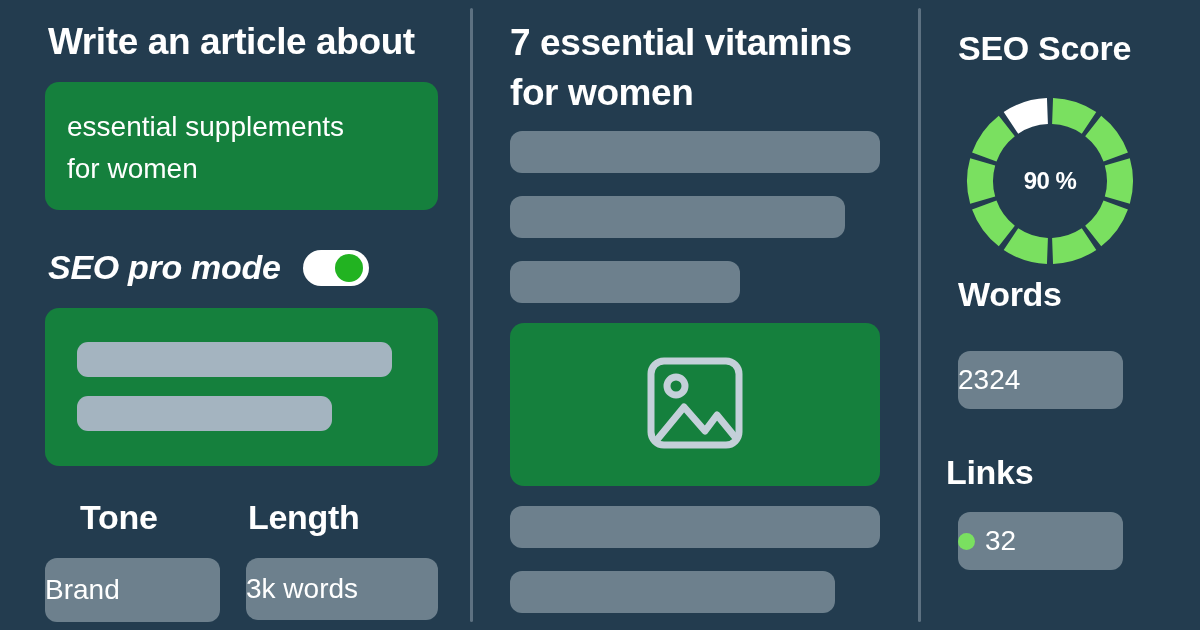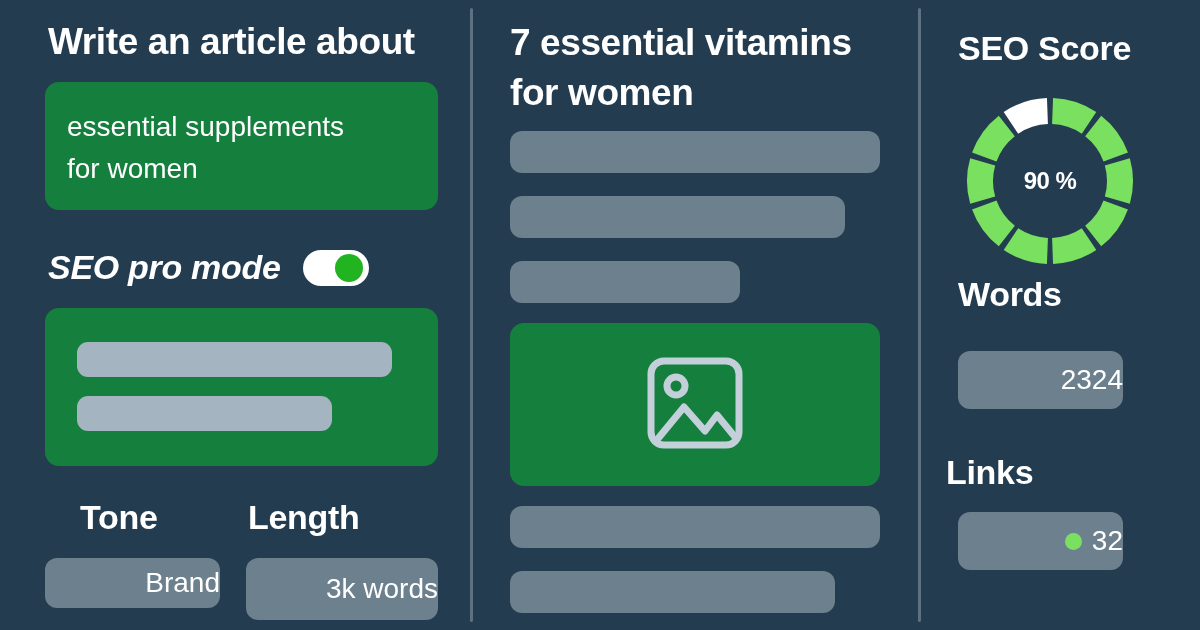--- a/index.html
+++ b/index.html
@@ -69,21 +69,21 @@
   
   .card {
     background: #15803d;
     border-radius: 14px;
   }
   .chip {
     background: #6d808d;
     border-radius: 12px;
     display: flex;
     align-items: center;
-    justify-content: flex-end;
+    justify-content: flex-start;
     gap: 10px;
     font-size: 28px;
     color: #ffffff;
   }
   .skeleton-bar {
     background: #6d808d;
     border-radius: 12px;
   }
   .skeleton-bar-light {
     background: #a4b4c0;
@@ -116,21 +116,21 @@
     border-radius: 50%;
     background: #22b321;
   }
 
   #pro-card     { position: absolute; left: 45px;  top: 308px; width: 393px; height: 158px; }
   #pro-bar-1    { position: absolute; left: 32px;  top: 34px;  width: 315px; height: 35px; }
   #pro-bar-2    { position: absolute; left: 32px;  top: 88px;  width: 255px; height: 35px; }
 
   #tone-label   { position: absolute; left: 48px;  top: 498px; margin-left: 32px; }
   #length-label { position: absolute; left: 248px; top: 498px; }
-  #tone-chip    { position: absolute; left: 45px;  top: 558px; width: 175px; height: 50px; }
+  #tone-chip    { position: absolute; left: 45px;  top: 558px; width: 175px; height: 64px; }
   #length-chip  { position: absolute; left: 246px; top: 558px; width: 192px; height: 62px; }
 
   
   #mid-title    { position: absolute; left: 40px; top: 18px; width: 395px; }
 
   #mid-bar-1    { position: absolute; left: 40px; top: 131px; width: 370px; height: 42px; }
   #mid-bar-2    { position: absolute; left: 40px; top: 196px; width: 335px; height: 42px; }
   #mid-bar-3    { position: absolute; left: 40px; top: 261px; width: 230px; height: 42px; }
 
   #mid-image-card {

